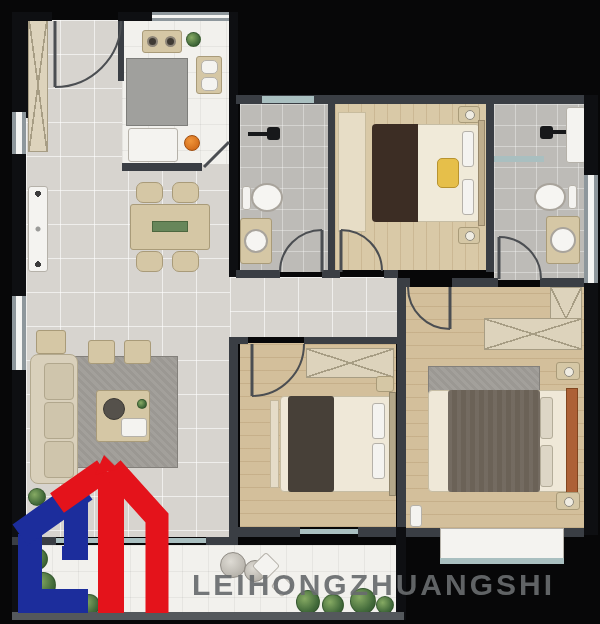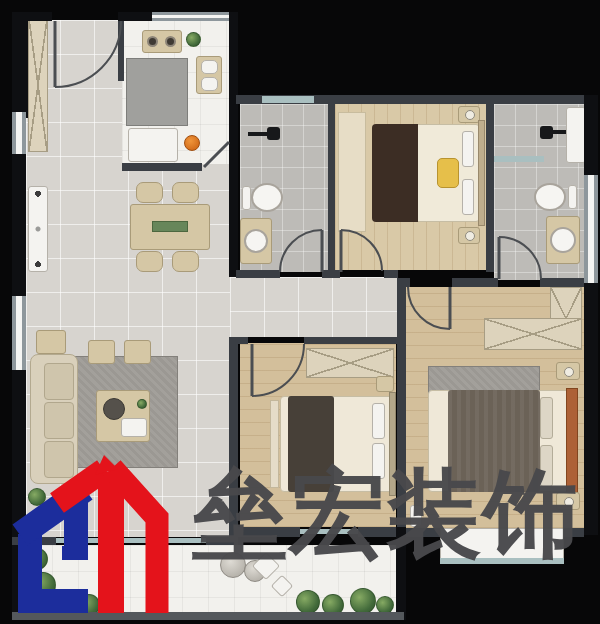--- a/index.html
+++ b/index.html
@@ -236,15 +236,15 @@
       <path stroke-width="14" d="M62,553 L88,553"></path>
     </g>
     <polygon fill="#1c2d9c" points="72,492 84,473 93,487"></polygon>
     <g fill="none" stroke="#e4131b" stroke-linecap="butt" stroke-linejoin="miter">
       <path stroke-width="24" d="M57,503 L104,470"></path>
       <path stroke-width="26" d="M111,472 L111,613"></path>
       <path stroke-width="23" d="M112,468 L157,518 L157,613"></path>
     </g>
     <polygon fill="#e4131b" points="95,475 104,455 118,469"></polygon>
   </svg>
-  <div class="abs wm-cn" style="left:192px;top:462px;z-index:21;">垒宏装饰</div>
+  <div class="abs wm-en" style="left:192px;top:568px;z-index:21;">LEIHONGZHUANGSHI</div>
 
 </div>
 
 </body></html>

